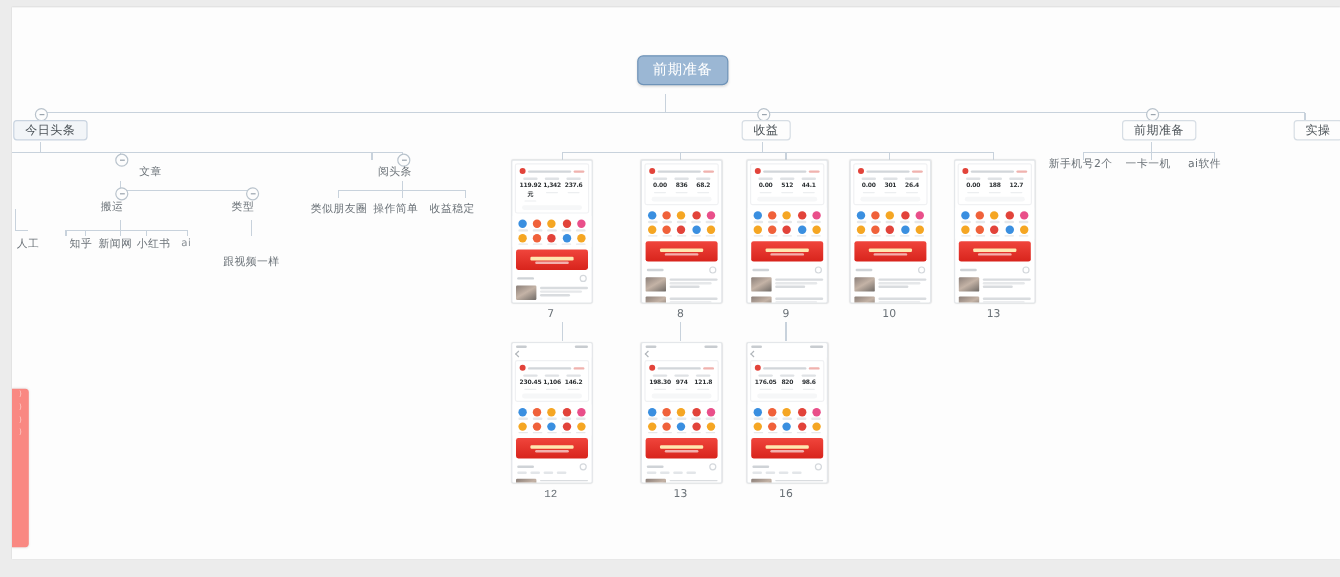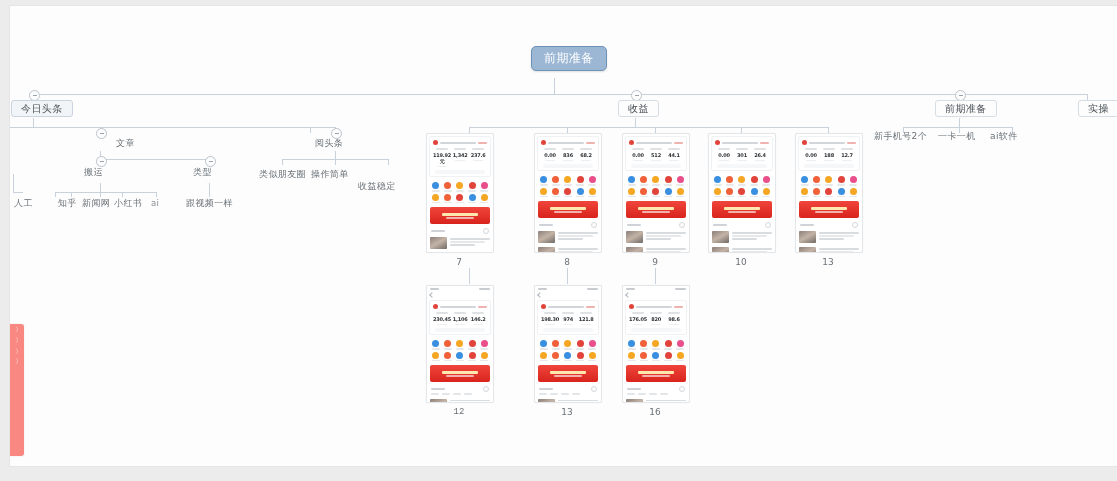--- a/index.html
+++ b/index.html
@@ -218,29 +218,29 @@
     <div class="node bare" style="left:305px;top:131px;text-align:center;">阅头条</div>
 
     <div class="toggle" style="left:86px;top:150px;"></div>
     <div class="node bare" style="left:74px;top:160px;">搬运</div>
 
     <div class="toggle" style="left:195px;top:150px;"></div>
     <div class="node bare" style="left:183px;top:160px;">类型</div>
 
     <div class="node bare" style="left:249px;top:162px;">类似朋友圈</div>
     <div class="node bare" style="left:301px;top:162px;">操作简单</div>
-    <div class="node bare" style="left:348px;top:174px;">收益稳定</div>
+    <div class="node bare" style="left:348px;top:162px;">收益稳定</div>
 
     <div class="node bare" style="left:4px;top:191px;">人工</div>
     <div class="node bare" style="left:48px;top:191px;">知乎</div>
     <div class="node bare" style="left:72px;top:191px;">新闻网</div>
     <div class="node bare" style="left:104px;top:191px;">小红书</div>
     <div class="node bare small" style="left:141px;top:192px;">ai</div>
 
-    <div class="node bare" style="left:176px;top:191px;">跟视频一样</div>
+    <div class="node bare" style="left:176px;top:206px;">跟视频一样</div>
 
     <div class="node bare" style="left:864px;top:124px;">新手机号2个</div>
     <div class="node bare" style="left:928px;top:124px;">一卡一机</div>
     <div class="node bare" style="left:980px;top:124px;">ai软件</div>
 
   </div>
 
   <div class="layer">
 
     <div class="thumb" style="left:416px;top:127px;">

